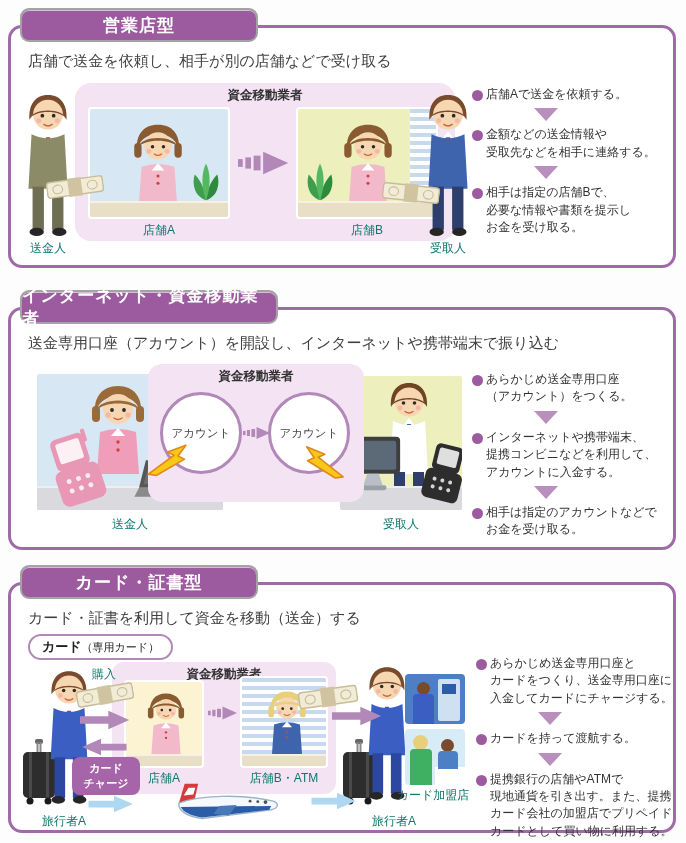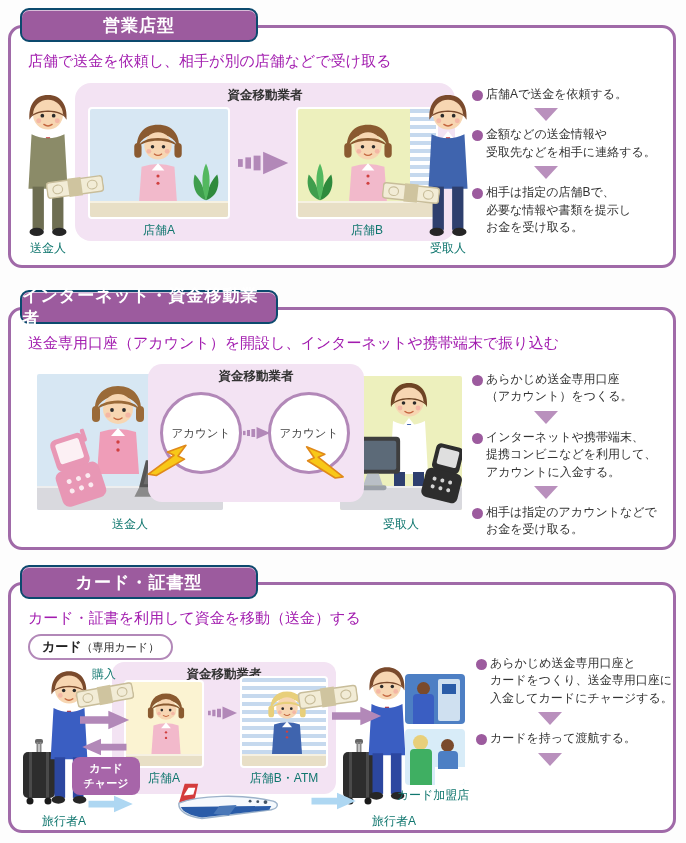--- a/index.html
+++ b/index.html
@@ -2,24 +2,24 @@
 <html><head>
 <meta charset="utf-8">
 <style>
   html,body{margin:0;padding:0;background:#fff;}
   body{font-family:"Liberation Sans","DejaVu Sans",sans-serif;color:#333;}
   .stage{position:relative;width:686px;height:843px;background:#fdfdfd;overflow:hidden;}
   .stage *{box-sizing:border-box;}
 
   
   .panel-box{position:absolute;background:#fff;border:3px solid #a06aa8;border-radius:14px;}
-  .tab{position:absolute;height:34px;background:#9c5b9e;border:2px solid #0c4a6e;border-radius:9px;
+  .tab{position:absolute;height:34px;background:#9c5b9e;border:2px solid #a3a3a3;border-radius:9px;
        display:flex;align-items:center;justify-content:center;color:#fff;font-weight:bold;
        font-size:17px;letter-spacing:1px;z-index:6;box-shadow:0 1px 0 rgba(255,255,255,.6) inset;}
-  .subtitle{position:absolute;font-size:15px;color:#a21caf;z-index:5;white-space:nowrap;}
+  .subtitle{position:absolute;font-size:15px;color:#404040;z-index:5;white-space:nowrap;}
 
   .box1{left:8px;top:25px;width:668px;height:243px;}
   .box2{left:8px;top:307px;width:668px;height:243px;}
   .box3{left:8px;top:582px;width:668px;height:251px;}
   .tab1{left:20px;top:8px;width:238px;}
   .tab2{left:20px;top:290px;width:258px;}
   .tab3{left:20px;top:565px;width:238px;}
   .sub1{left:28px;top:52px;}
   .sub2{left:28px;top:334px;}
   .sub3{left:28px;top:609px;}
@@ -421,15 +421,22 @@
         <span class="step-text">あらかじめ送金専用口座と
 カードをつくり、送金専用口座に
 入金してカードにチャージする。</span>
       </div>
     <div class="tri"></div>
     <div class="step">
         <span class="dot"></span>
         <span class="step-text">カードを持って渡航する。</span>
       </div>
     <div class="tri"></div>
+    <div class="step">
+        <span class="dot"></span>
+        <span class="step-text">提携銀行の店舗やATMで
+現地通貨を引き出す。また、提携
+カード会社の加盟店でプリペイド
+カードとして買い物に利用する。</span>
+      </div>
   </div>
 
 </div>
 
 </body></html>

